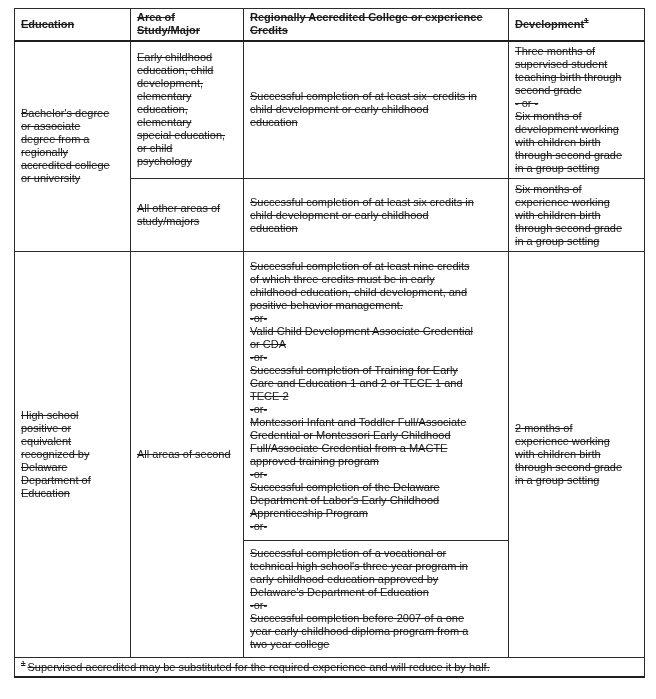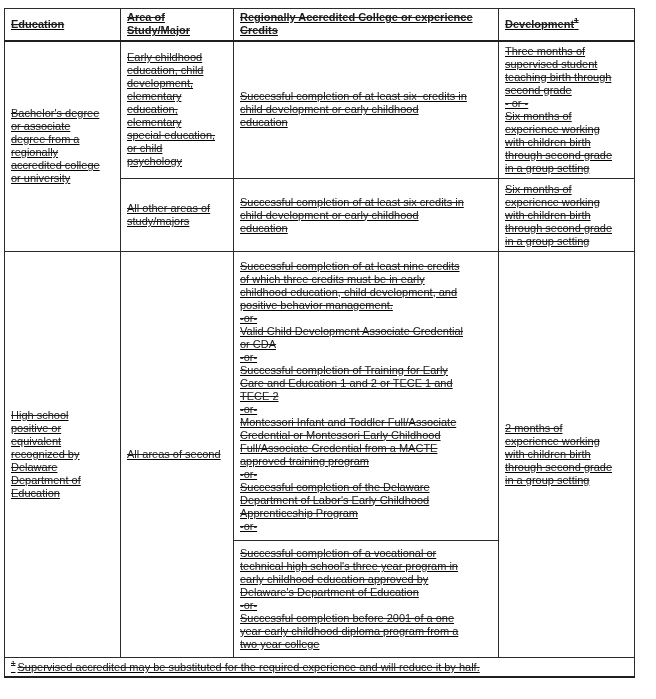--- a/index.html
+++ b/index.html
@@ -8,23 +8,22 @@
     background: #ffffff;
   }
   body {
     width: 656px;
     height: 699px;
     position: relative;
     font-family: "Liberation Sans", sans-serif;
   }
   .table-wrap {
     position: absolute;
-    left: 4px;
+    left: 14px;
     top: 8px;
-    text-decoration: underline;
   }
   table.doc-table {
     border-collapse: collapse;
     table-layout: fixed;
     width: 630px;
     border: 1px solid #2b2b2b;
     border-bottom: 2px solid #1f1f1f;
   }
   table.doc-table th,
   table.doc-table td {
@@ -105,21 +104,21 @@
 psychology</td>
         <td>Successful completion of at least six  credits in
 child development or early childhood
 education</td>
         <td>Three months of
 supervised student
 teaching birth through
 second grade
 - or -
 Six months of
-experience working
+development working
 with children birth
 through second grade
 in a group setting</td>
       </tr>
       <tr class="h-row2">
         <td>All other areas of
 study/majors</td>
         <td>Successful completion of at least six credits in
 child development or early childhood
 education</td>
@@ -164,21 +163,21 @@
 with children birth
 through second grade
 in a group setting</td>
       </tr>
       <tr class="h-row3b">
         <td class="va-top">Successful completion of a vocational or
 technical high school's three year program in
 early childhood education approved by
 Delaware's Department of Education
 -or-
-Successful completion before 2001 of a one
+Successful completion before 2007 of a one
 year early childhood diploma program from a
 two year college</td>
       </tr>
       <tr class="h-footnote">
         <td colspan="4" class="footnote-cell"><sup class="fn">1</sup><span>Supervised accredited may be substituted for the required experience and will reduce it by half.</span></td>
       </tr>
     </tbody>
   </table>
 </div>
 

